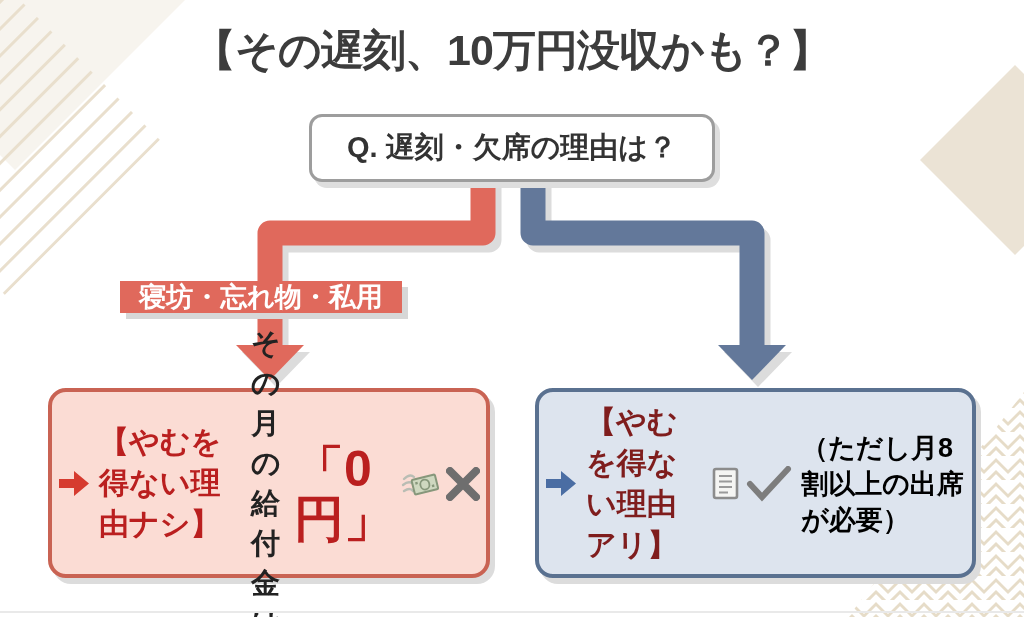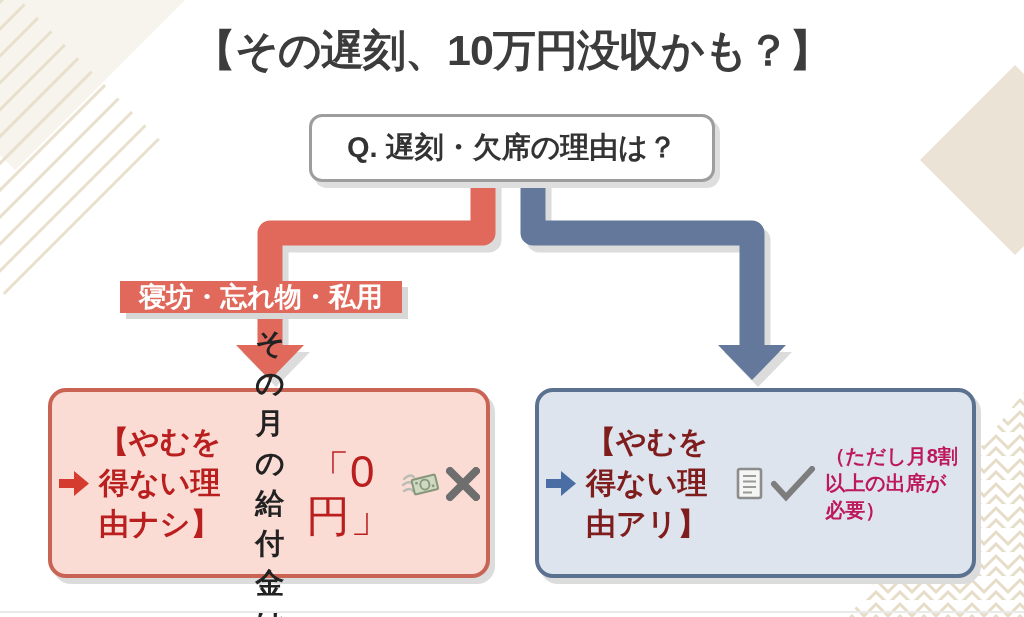--- a/index.html
+++ b/index.html
@@ -33,22 +33,22 @@
     position:absolute;top:388px;z-index:2;box-sizing:border-box;border-radius:18px;
     box-shadow:5px 6px 0 #dcdcdc;display:flex;flex-direction:row;align-items:center;
     padding:13px 6px 12px;gap:9px;
   }
   .result-box.left{left:48px;width:442px;height:190px;background:#fbdcd4;border:4px solid #c96353;}
   .result-box.right{left:535px;width:441px;height:190px;background:#dde4ee;border:4px solid #5a7190;}
   .heading{display:flex;align-items:center;gap:9px;font-size:30px;font-weight:900;}
   .heading.red{color:#ba1f1f;}
   .heading.navy{color:#7f1d1d;}
   .bodyline{display:flex;align-items:center;gap:7px;font-size:29px;font-weight:900;color:#222222;}
-  .amount{font-size:44px;font-weight:400;color:#ba1f1f;line-height:1;margin-top:20px;}
-  .subline{font-size:20px;font-weight:700;color:#be185d;}
+  .amount{font-size:50px;font-weight:700;color:#ba1f1f;line-height:1;margin-top:20px;}
+  .subline{font-size:27px;font-weight:700;color:#000000;}
   .bottom-line{position:absolute;left:0;top:611px;width:100%;height:2px;background:#e9e9e9;z-index:2;}
   .icn{flex:0 0 auto;}
 </style>
 </head>
 <body>
 
 <div class="canvas">
 
   <svg class="layer deco" width="1024" height="617" viewBox="0 0 1024 617">
     <defs>

